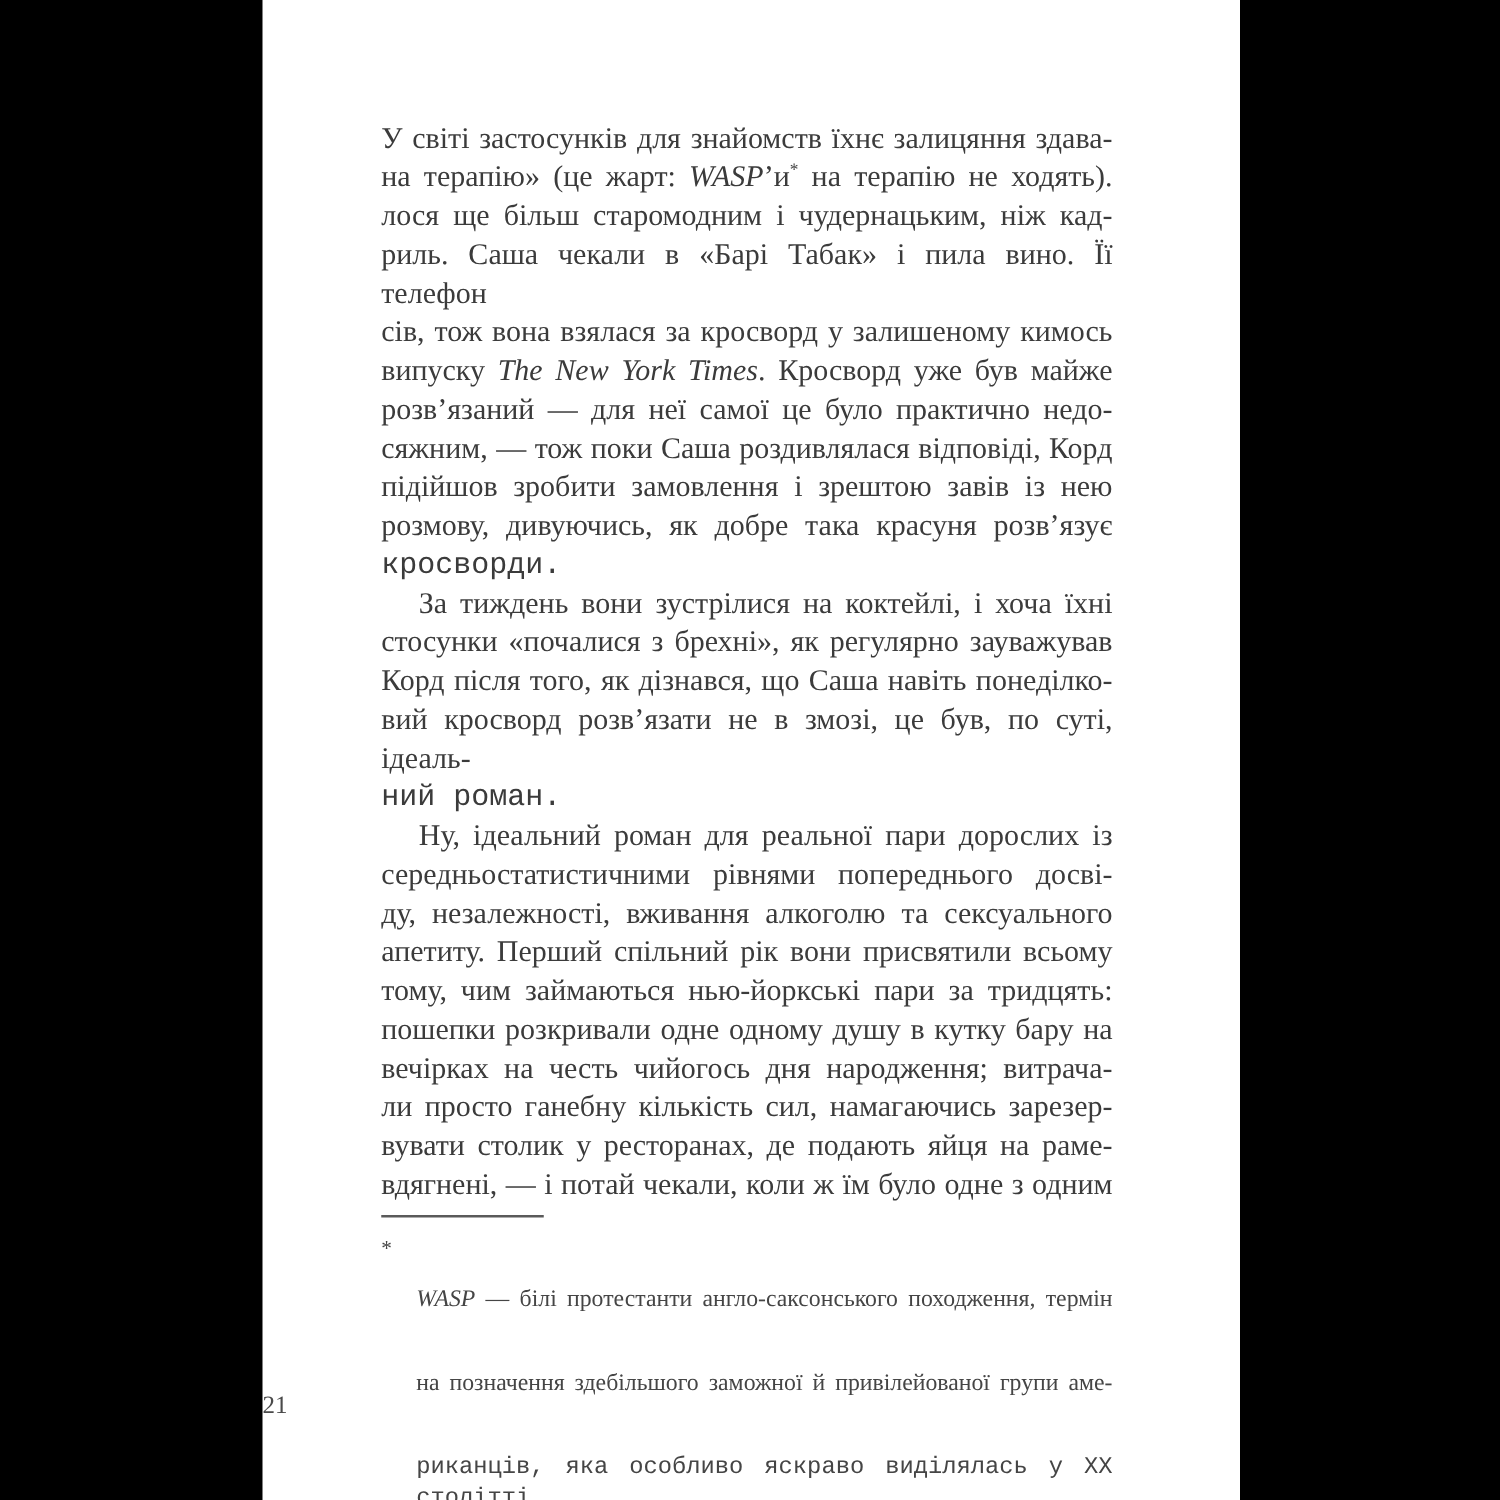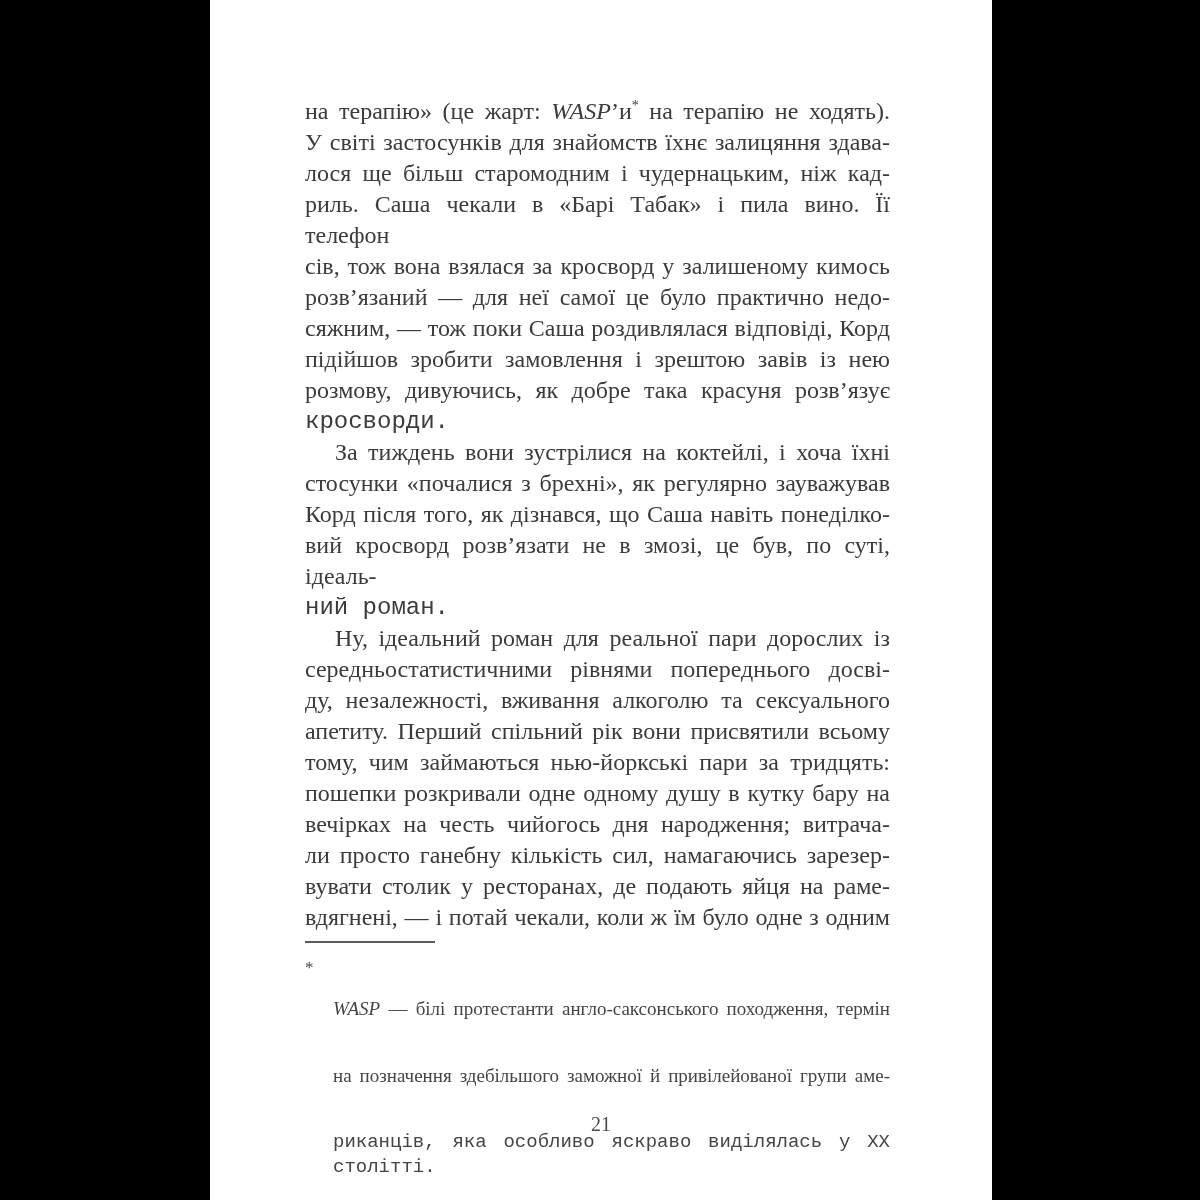--- a/index.html
+++ b/index.html
@@ -62,37 +62,37 @@
     font-size: 17px;
     padding-top: 1px;
   }
   .fn-text { flex: 1; }
   .fn-text .line { min-height: 25px; margin-top: 42px; }
 
   .page-number {
     position: absolute;
     left: 0; top: 1113px;
     width: 100%;
-    text-align: center;
     font-size: 20px;
     color: var(--pagenum);
   }
 </style>
 </head>
 <body>
 
 <div class="page">
   <div class="text-block">
     <div class="paragraphs" id="paragraphs">
         <div class="paragraph">
+          <div class="line">У світі застосунків для знайомств їхнє залицяння здава-</div>
           <div class="line firstline">на терапію» (це жарт: <em>WASP</em>’и<sup>*</sup> на терапію не ходять).</div>
-          <div class="line">У світі застосунків для знайомств їхнє залицяння здава-</div>
           <div class="line">лося ще більш старомодним і чудернацьким, ніж кад-</div>
           <div class="line">риль. Саша чекали в «Барі Табак» і пила вино. Її телефон</div>
           <div class="line">сів, тож вона взялася за кросворд у залишеному кимось</div>
+          <div class="line">випуску <em>The New York Times</em>. Кросворд уже був майже</div>
           <div class="line">розв’язаний — для неї самої це було практично недо-</div>
           <div class="line">сяжним, — тож поки Саша роздивлялася відповіді, Корд</div>
           <div class="line">підійшов зробити замовлення і зрештою завів із нею</div>
           <div class="line">розмову, дивуючись, як добре така красуня розв’язує</div>
           <div class="line lastline">кросворди.</div>
         </div>
         <div class="paragraph indent">
           <div class="line firstline">За тиждень вони зустрілися на коктейлі, і хоча їхні</div>
           <div class="line">стосунки «почалися з брехні», як регулярно зауважував</div>
           <div class="line">Корд після того, як дізнався, що Саша навіть понеділко-</div>

